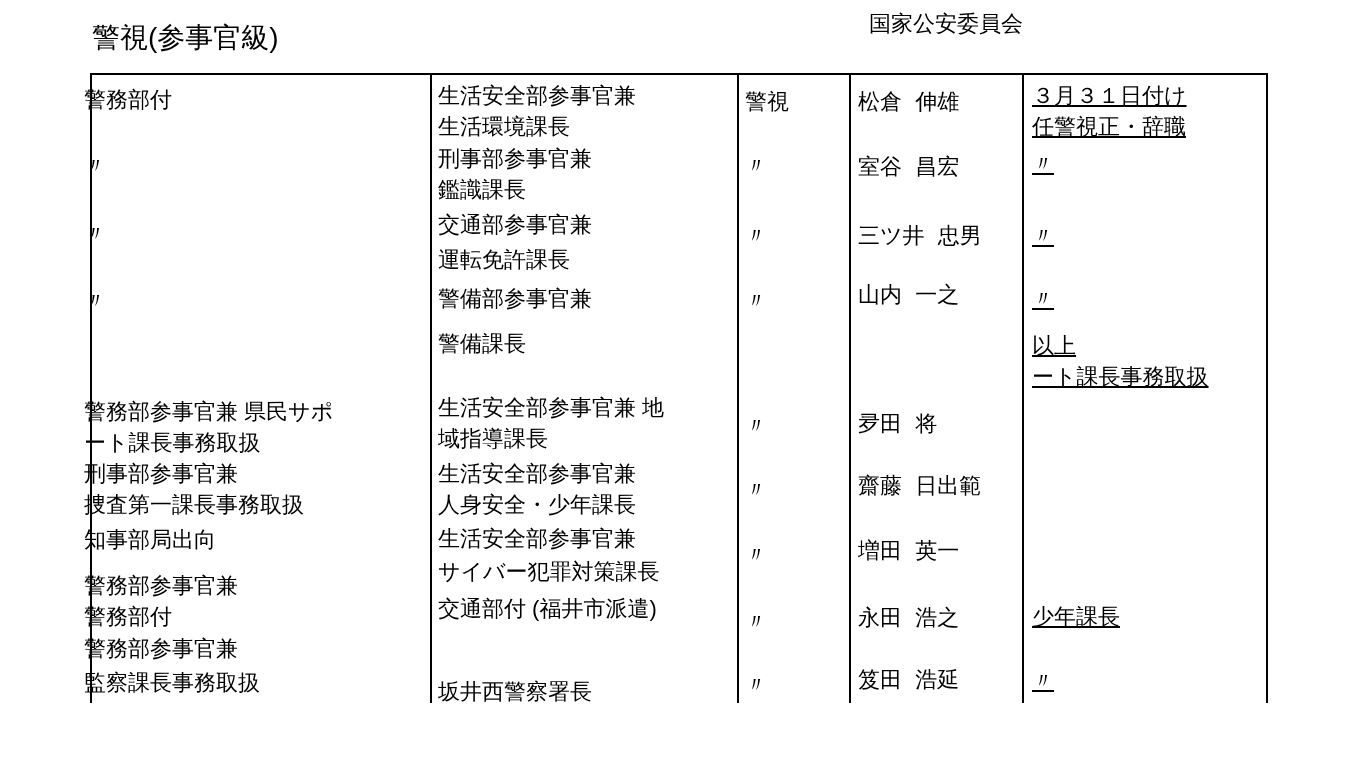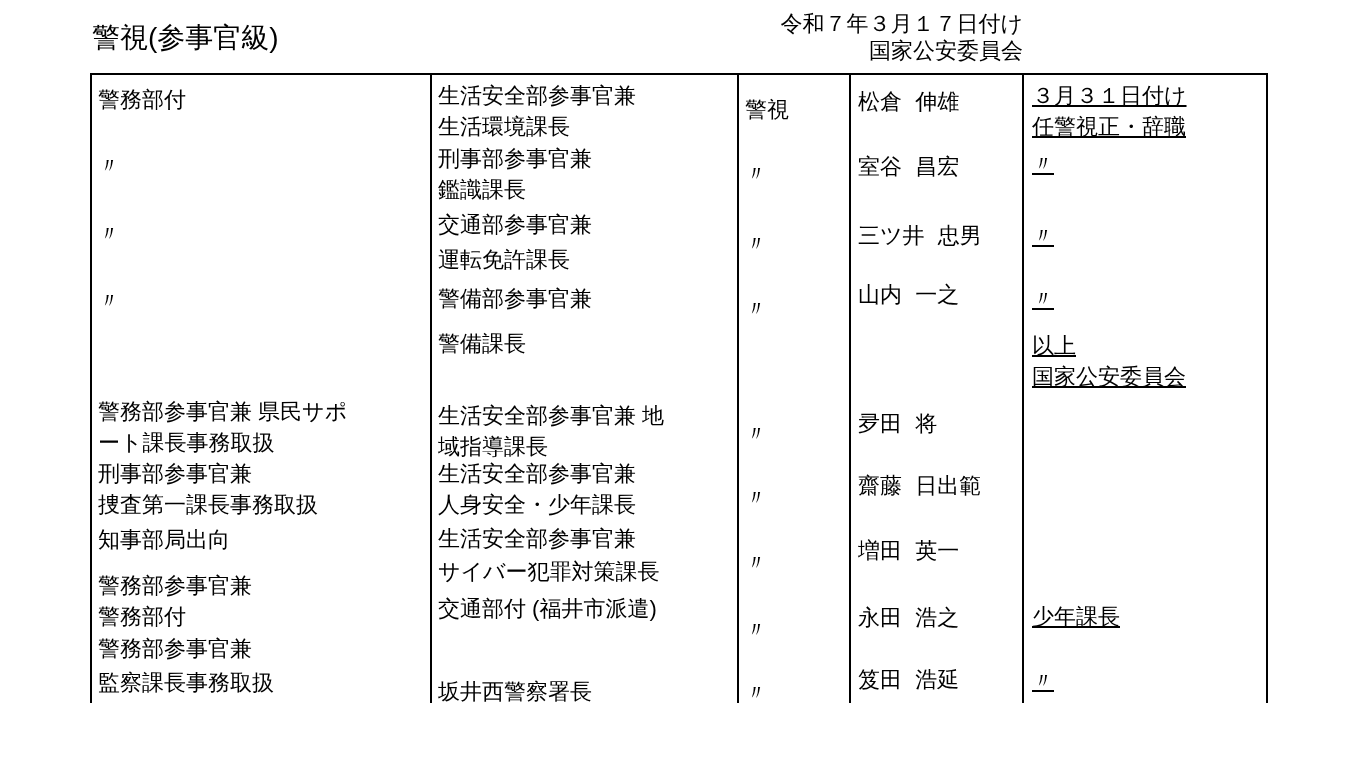--- a/index.html
+++ b/index.html
@@ -36,35 +36,34 @@
   .v2 { left: 737px; }
   .v3 { left: 849px; }
   .v4 { left: 1022px; }
   .v5 { left: 1266px; }
 
   .cell {
     position: absolute;
     font-size: 22px; line-height: 31px;
     white-space: pre-line;
   }
-  .c1 { left: 98px;  width: 324px; }
+  .c1 { left: 84px;  width: 324px; }
   .c2 { left: 438px; width: 292px; }
-  .c3 { left: 745px; width: 96px; margin-top: 8px; }
+  .c3 { left: 745px; width: 96px; }
   .c4 { left: 858px; width: 158px; font-family: Liberation Mono, monospace; }
   .c5 { left: 1032px; width: 228px; text-decoration: underline; }
 </style>
 </head>
 <body>
 
 <div class="sheet">
 
   <div class="page-title">警視(参事官級)</div>
 
   <div class="date-block">
-    <div>令和７年３月１７日付け</div>
     <div>国家公安委員会</div>
   </div>
 
   <div>
 
     <div class="hline"></div>
     <div class="vline v0"></div>
     <div class="vline v1"></div>
     <div class="vline v2"></div>
     <div class="vline v3"></div>
@@ -94,25 +93,25 @@
     <div class="cell c5" style="top:220px">〃</div>
 
     <div class="cell c1" style="top:285px">〃</div>
     <div class="cell c2" style="top:276px;line-height:45px">警備部参事官兼
 警備課長</div>
     <div class="cell c3" style="top:285px">〃</div>
     <div class="cell c4" style="top:281px">山内 一之</div>
     <div class="cell c5" style="top:283px">〃</div>
 
     <div class="cell c5" style="top:330px">以上
-国家公安委員会</div>
+ート課長事務取扱</div>
 
     <div class="cell c1" style="top:396px">警務部参事官兼 県民サポ
 ート課長事務取扱</div>
-    <div class="cell c2" style="top:400px">生活安全部参事官兼 地
+    <div class="cell c2" style="top:392px">生活安全部参事官兼 地
 域指導課長</div>
     <div class="cell c3" style="top:410px">〃</div>
     <div class="cell c4" style="top:410px">夛田 将</div>
 
     <div class="cell c1" style="top:458px">刑事部参事官兼
 捜査第一課長事務取扱</div>
     <div class="cell c2" style="top:458px">生活安全部参事官兼
 人身安全・少年課長</div>
     <div class="cell c3" style="top:474px">〃</div>
     <div class="cell c4" style="top:472px">齋藤 日出範</div>

